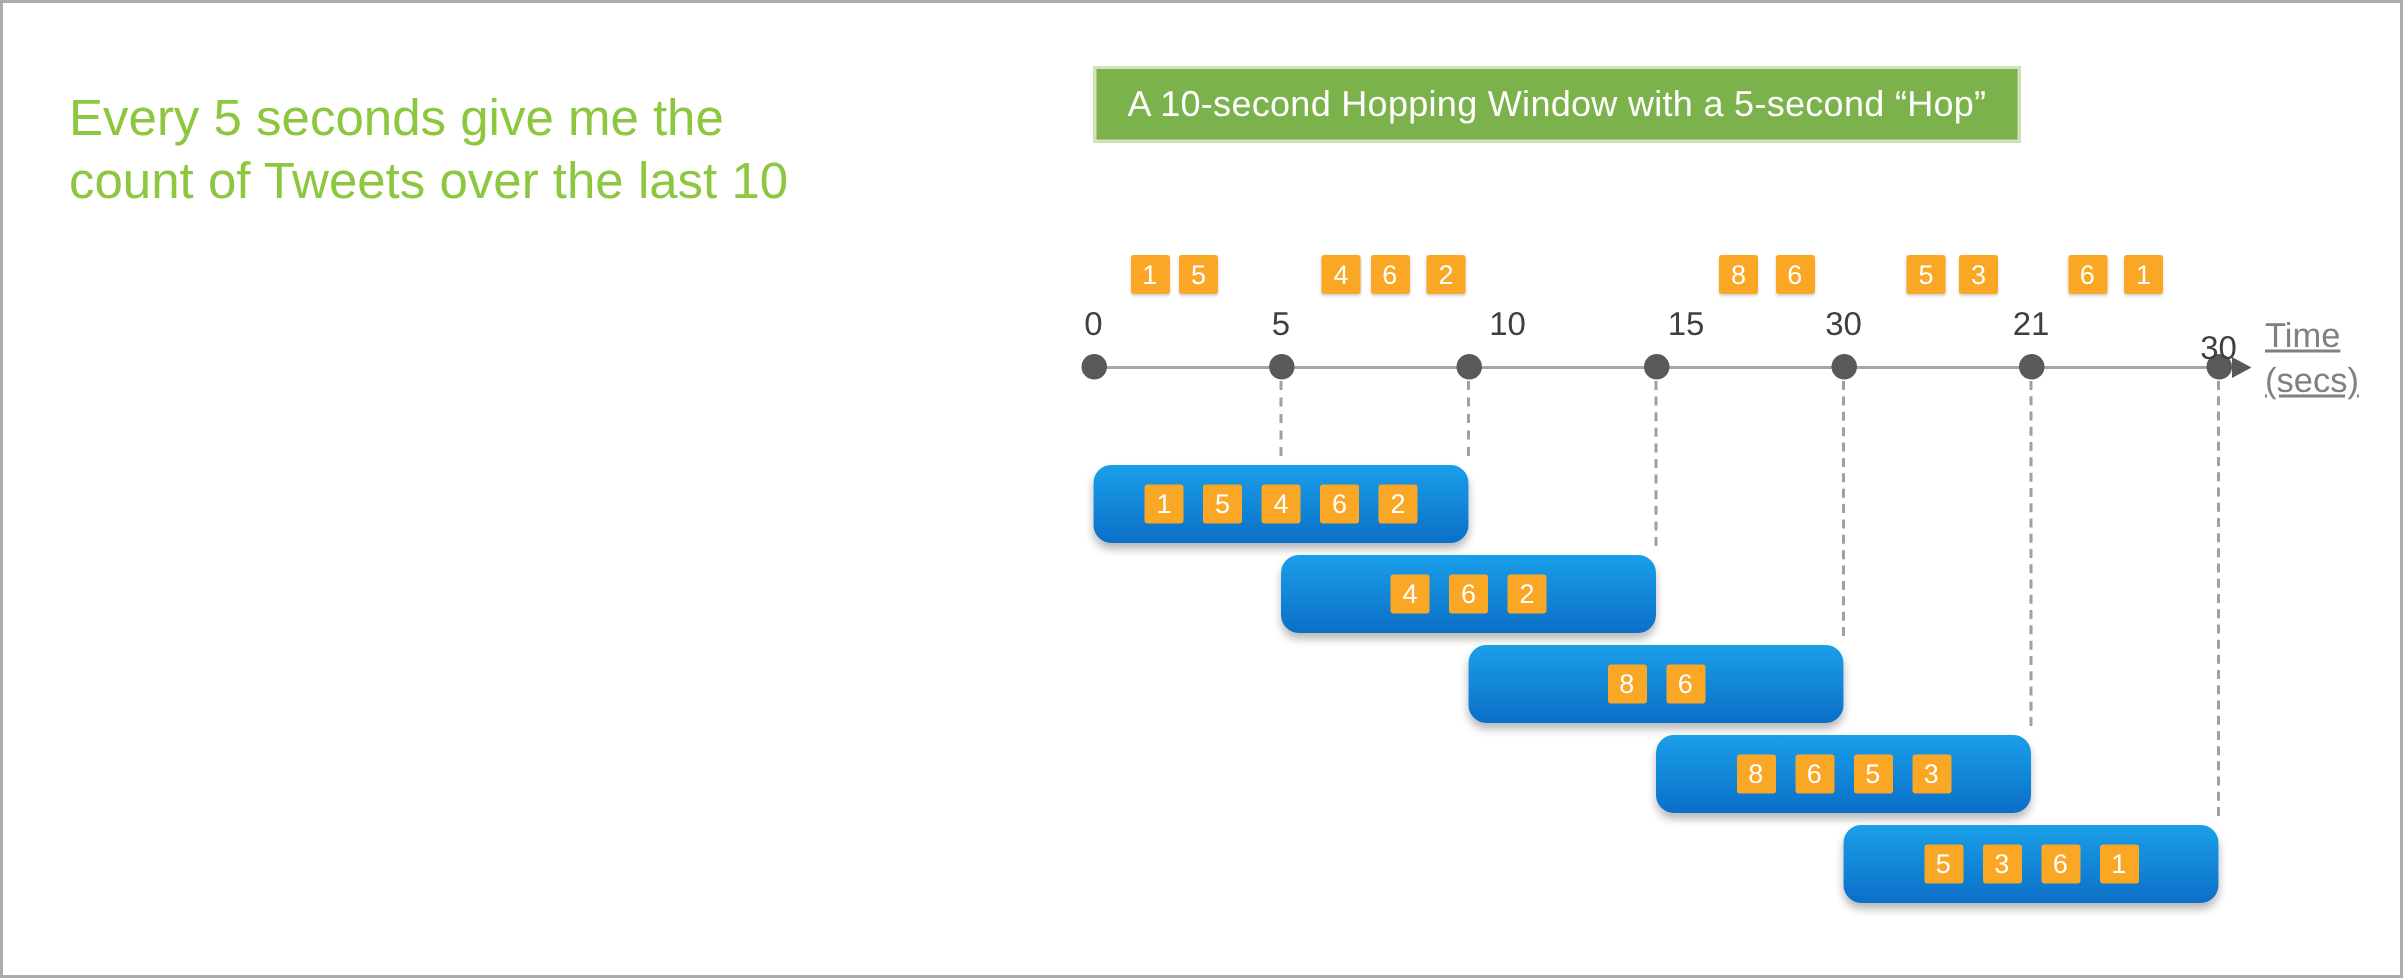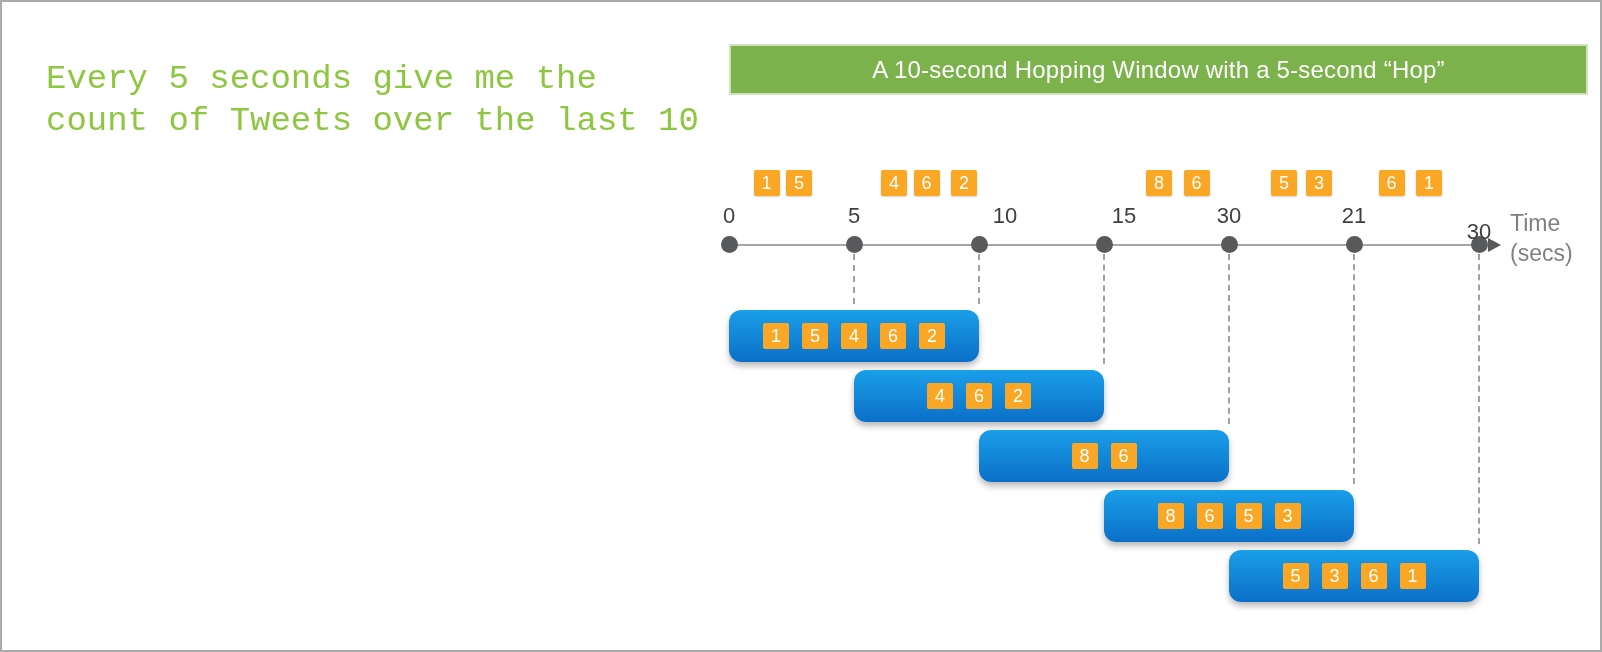--- a/index.html
+++ b/index.html
@@ -10,23 +10,23 @@
     background:#ffffff;
     border:2px solid var(--c-frame-border, #ababab);
     font-family:"Liberation Sans", sans-serif;
     overflow:hidden;
   }
   .prompt {
     position:absolute; left:44px; top:56px;
     color:var(--c-prompt-green,#8dc63f);
     font-size:34px; line-height:42px; font-weight:400;
   }
-  .prompt span { display:block;font-family:Liberation Mono, monospace; }
+  .prompt span { display:block; }
   .banner {
-    position:absolute; left:727px; top:42px; width:859px; height:51px;
+    position:absolute; left:727px; top:42px; width:618px; height:51px;
     box-sizing:border-box;
     background:var(--c-banner-green,#7cb24b);
     border:2px solid var(--c-banner-border,#d2e3bc);
     display:flex; align-items:center; justify-content:center;
   }
   .banner-title { color:#ffffff; font-size:24px; font-weight:400; letter-spacing:0.2px; }
   .axis-line { position:absolute; left:726px; top:242px; width:760px; height:2px; background:var(--c-axis-line,#a6a6a6); }
   .arrowhead {
     position:absolute; left:1486px; top:236px; width:0; height:0;
     border-left:13px solid var(--c-dot,#58595b);
@@ -43,21 +43,21 @@
     border-radius:2px;
   }
   .event-chip { position:absolute; top:168px; transform:translateX(-50%); box-shadow:0 1px 2px rgba(0,0,0,0.18); }
   .window {
     position:absolute; height:52px; border-radius:12px;
     background:linear-gradient(180deg, var(--c-window-blue-top,#1a9fe9) 0%, var(--c-window-blue-bottom,#0b6fc7) 100%);
     box-shadow:0 4px 6px rgba(0,0,0,0.28);
     display:flex; align-items:center; justify-content:center; gap:13px;
   }
   .axis-title { position:absolute; left:1508px; top:206px; color:var(--c-axis-title,#7f8080); font-size:23px; line-height:30px; }
-  .axis-title span { display:block; }
+  .axis-title span { display:block;text-decoration:underline; }
 </style>
 </head>
 <body>
 
 <div class="screen">
 
   <div class="prompt">
     <span>Every 5 seconds give me the</span>
     <span>count of Tweets over the last 10</span>
   </div>

